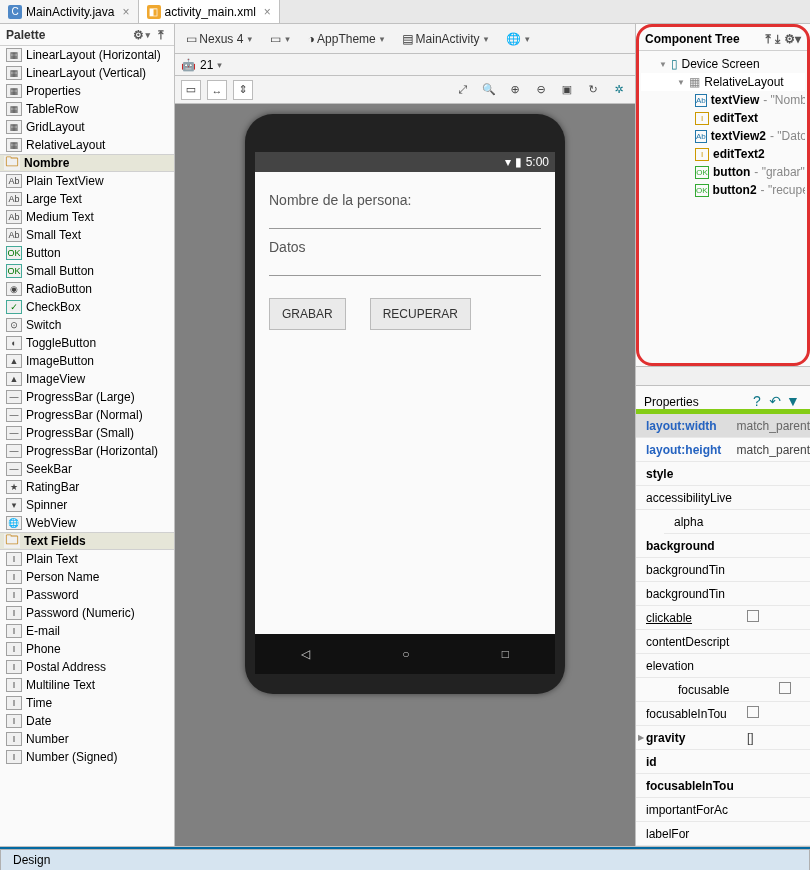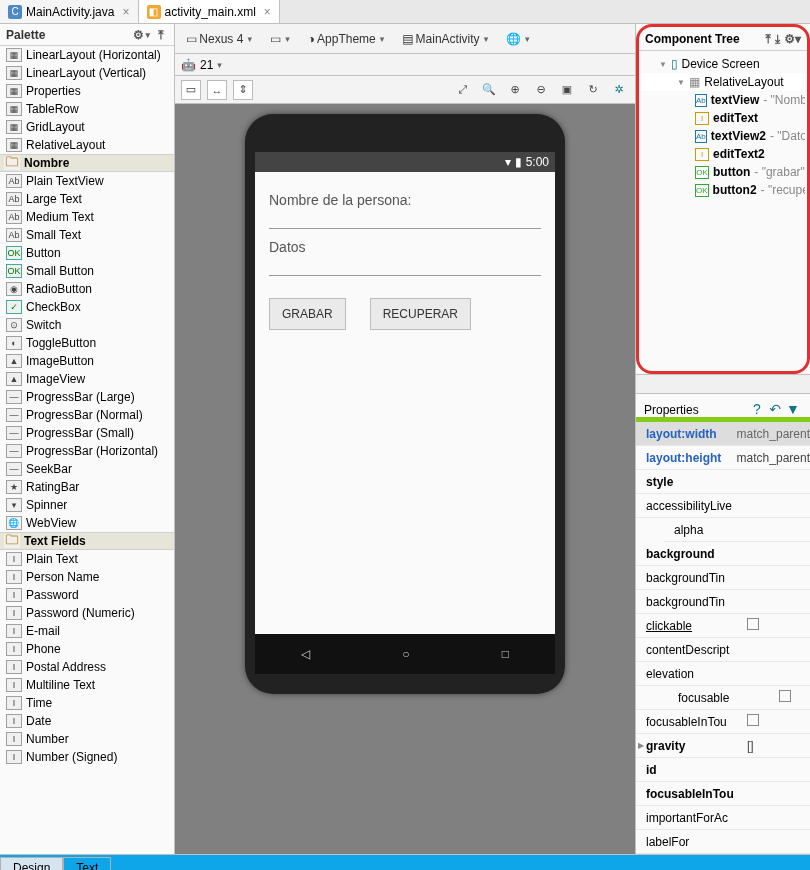--- a/index.html
+++ b/index.html
@@ -83,21 +83,21 @@
 .pkey { width: 105px; padding-left:10px; overflow:hidden; text-overflow:ellipsis; white-space:nowrap;}
 .pkey.bold{font-weight:bold;}
 .pkey.blue{color:#2563c0; font-weight:bold;}
 .pval { flex:1; padding-left:6px; color:#444;}
 .prow.head{background:#ddd;}
 .prow.head .pkey{color:#2563c0; font-weight:bold;}
 .prow.head .pval{color:#666;}
 .chk { width:12px; height:12px; border:1px solid #888; display:inline-block;}
 
 
-.bottom-tabs { height: 16px; background:#0ea5e9; border-top:1px solid #c0c0c0; display:flex;}
+.bottom-tabs { height: 24px; background:#0369a1; border-top:1px solid #c0c0c0; display:flex;flex-direction:column;}
 .btab { padding: 3px 12px; border:1px solid #b0b0b0; border-bottom:none; margin-top:2px;}
 .btab.active{background:#d6e4f0;}
 </style>
 </head>
 <body>
 
 <div class="file-tabs">
   <div class="file-tab">
     <span class="tab-icon c">C</span>
     <span>MainActivity.java</span>

